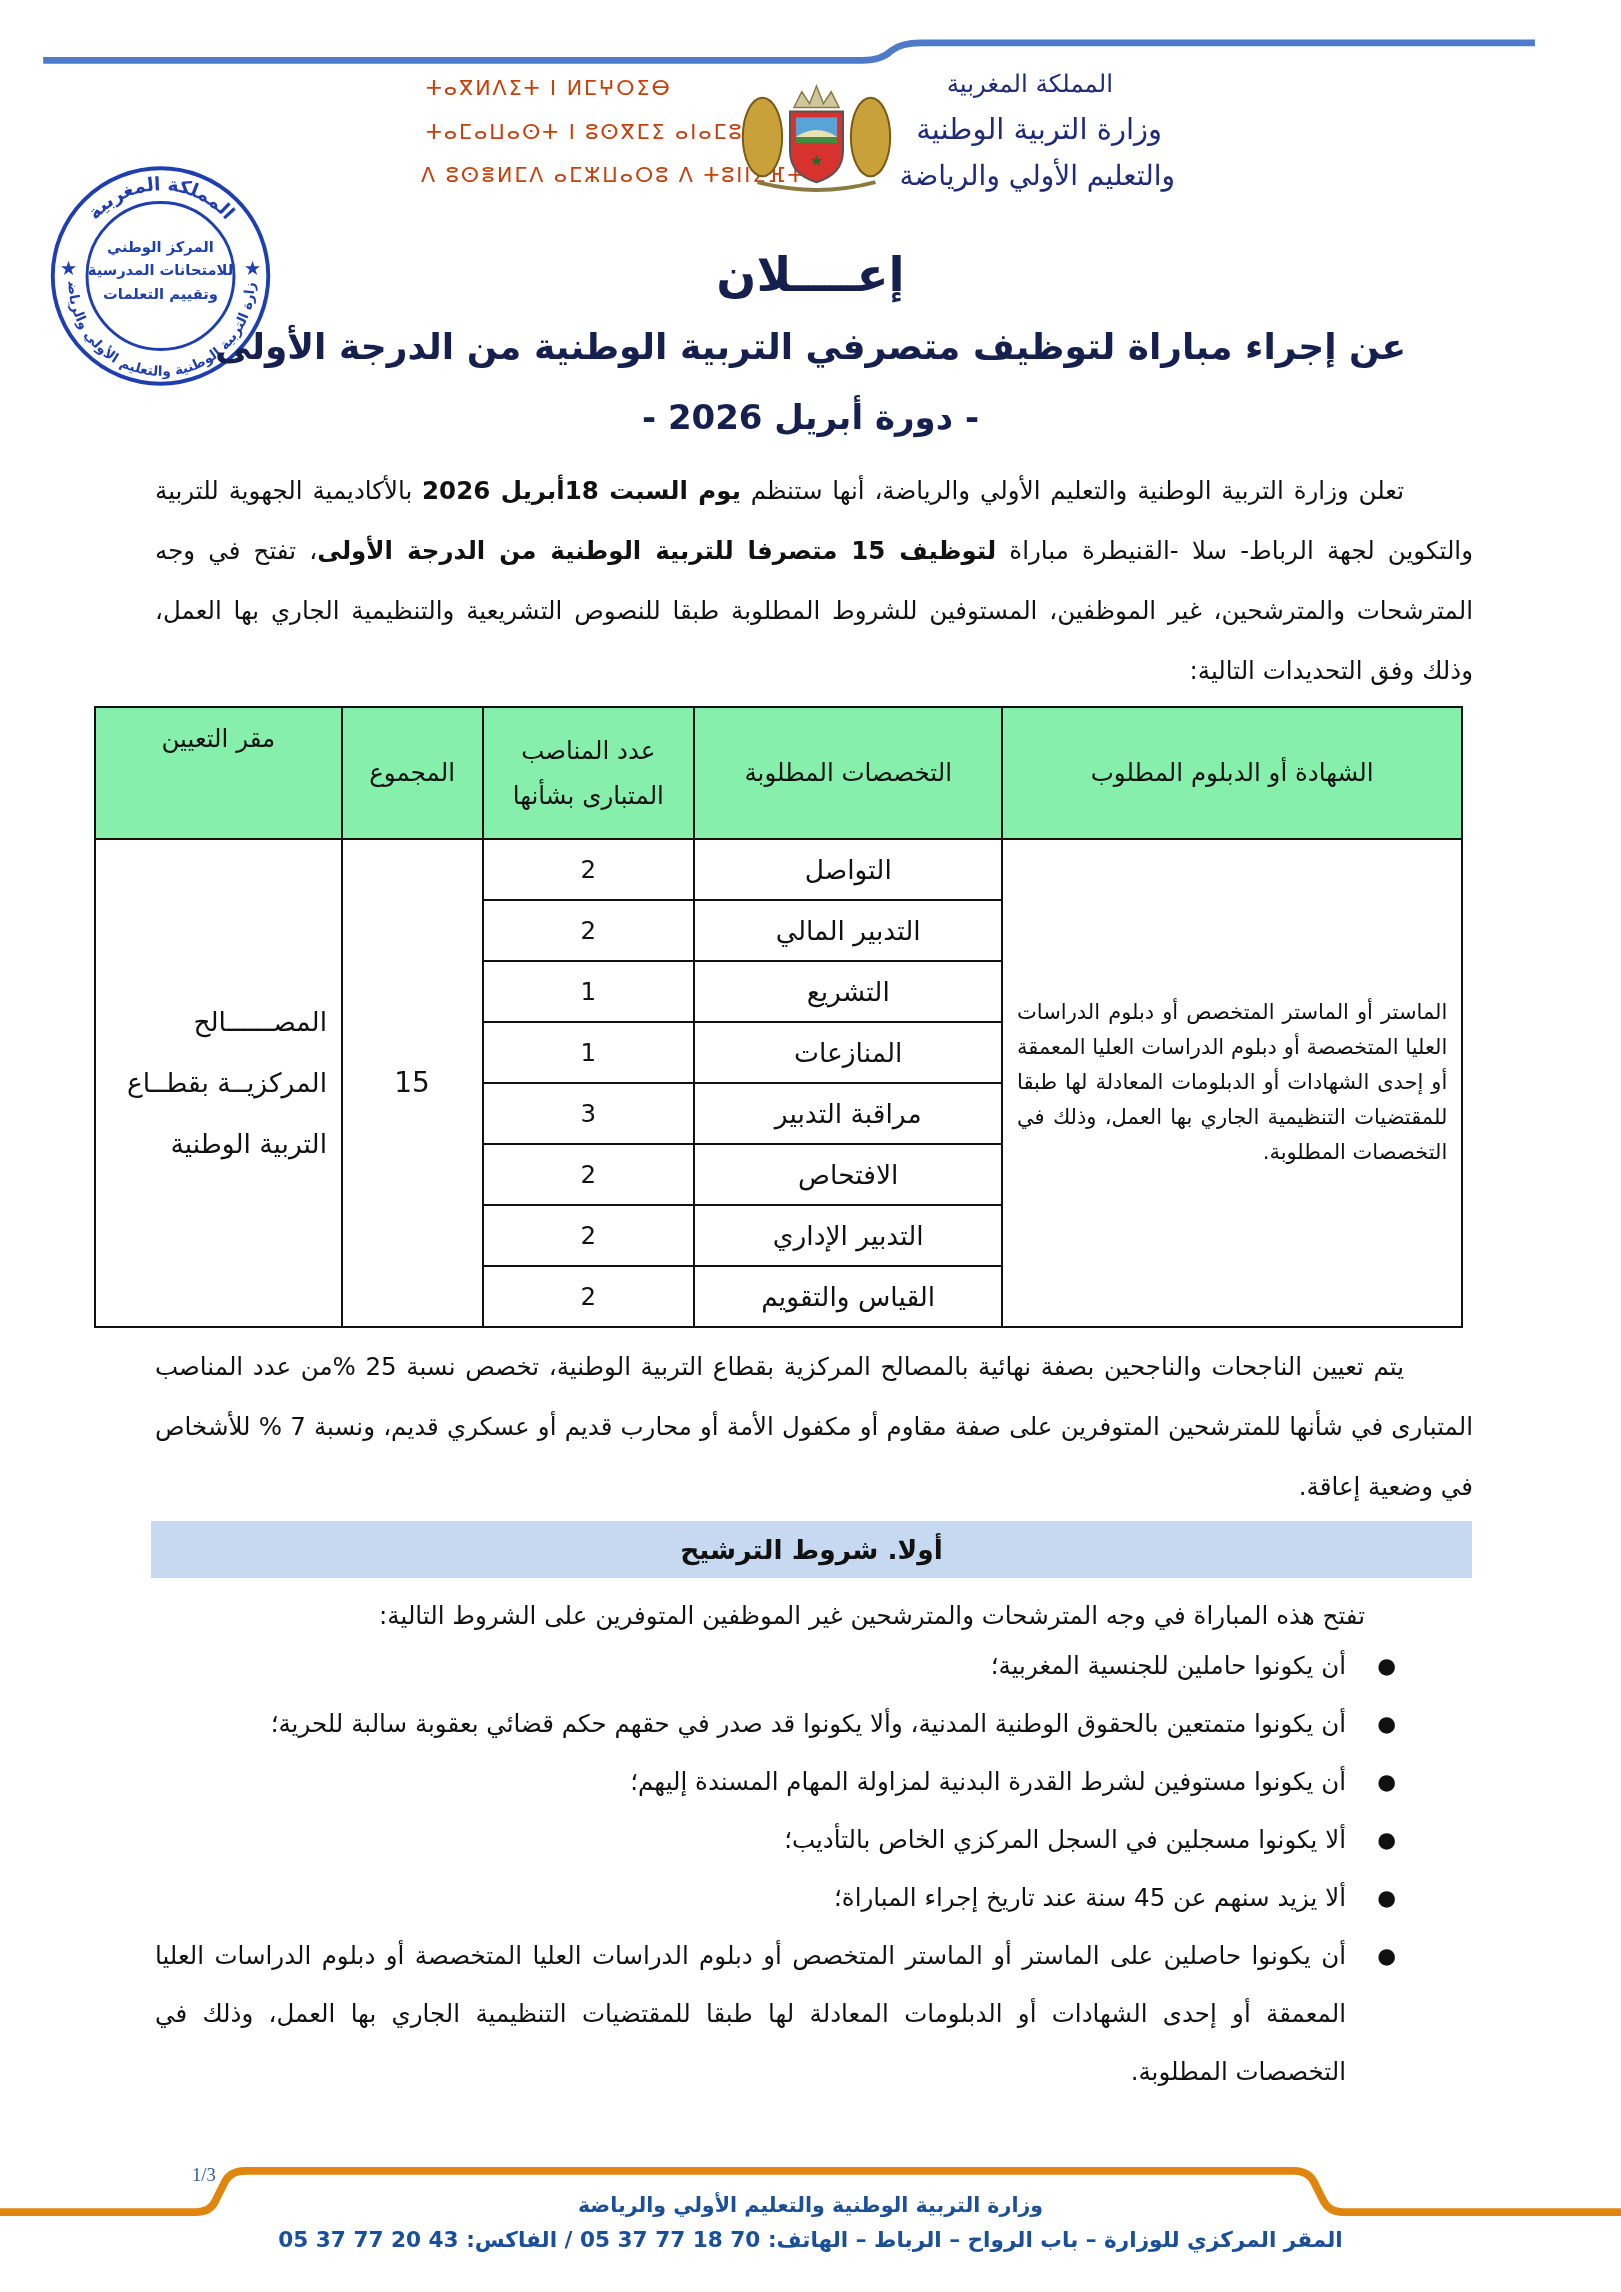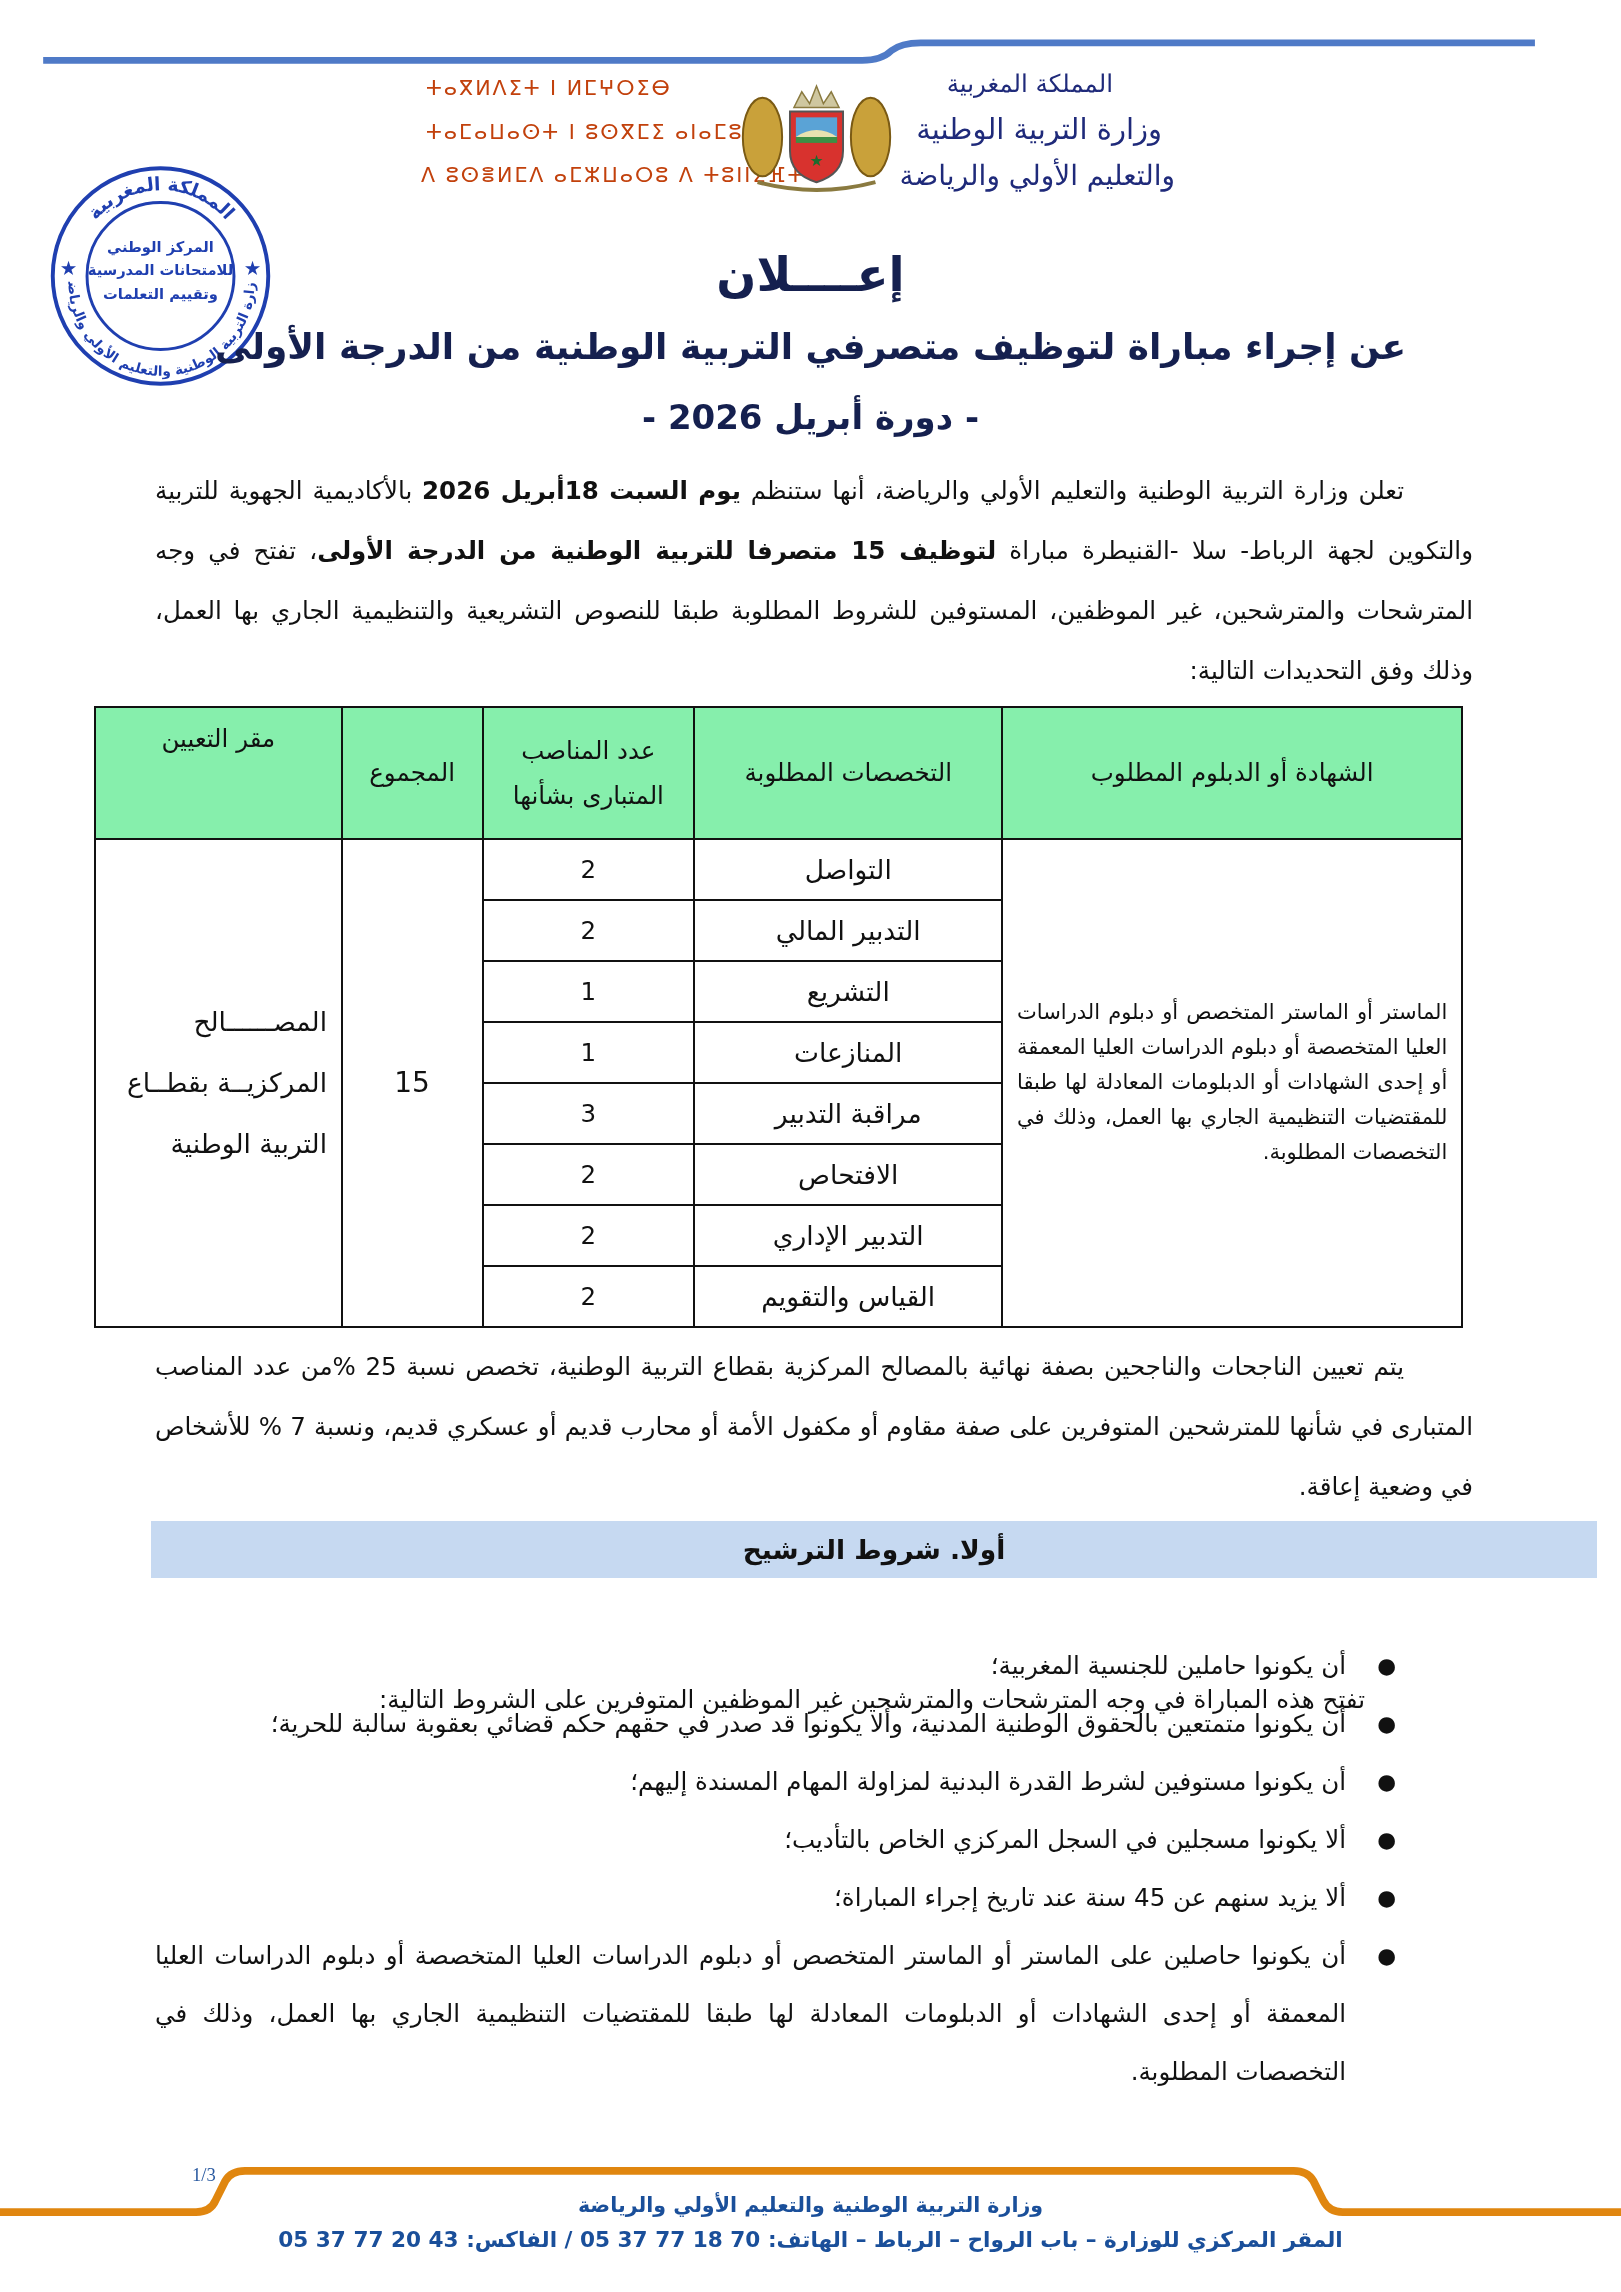--- a/index.html
+++ b/index.html
@@ -19,21 +19,21 @@
   
   #req-table { left:94px; top:706px; width:1369px; border-collapse:collapse; direction:rtl; font-family:"DejaVu Sans", sans-serif; }
   #req-table th, #req-table td { border:2.9px solid #111; }
   #req-table th { background:#86efac; font-size:24.5px; font-weight:normal; height:114px; padding:0 7.8px; }
   #req-table td { font-size:24.5px; text-align:center; height:59px; padding:0; }
   #req-table td.diploma { text-align:justify; text-align-last:right; vertical-align:middle; line-height:35px; padding:9.8px 13.7px 9.8px 13.7px; font-size:21px;border-radius:9px; }
   #req-table td.seat { text-align:right; vertical-align:middle; line-height:61px; padding:0 13.7px; font-size:26.5px; }
   #req-table td.total { vertical-align:middle; font-size:28px; }
   #req-table td.spec { font-size:26.5px;text-align:center; }
   
-  #section-bar { left:151px; top:1521px; width:1446px; height:57px; background:#c6d9f1; text-align:center; line-height:57px; font-size:26.5px; font-weight:bold; direction:rtl; }
+  #section-bar { left:151px; top:1521px; width:1321px; height:57px; background:#c6d9f1; text-align:center; line-height:57px; font-size:26.5px; font-weight:bold; direction:rtl; }
   ul.conds { margin:0; padding:0; list-style:none; direction:rtl; }
   ul.conds li { position:relative; padding-right:54px; font-size:24.5px; line-height:58px; text-align:justify; text-align-last:right; }
   ul.conds li .bullet { position:absolute; right:3.9px; top:0; font-size:21.6px; }
   
   #footer-line { left:0; top:2161px; width:1621px; height:59px; }
   .footer-text { left:0; width:1621px; text-align:center; color:#1a4f9a; font-weight:bold; direction:rtl; white-space:nowrap; }
 </style>
 </head>
 <body>
 
@@ -148,21 +148,21 @@
       </tr>
     </tbody>
 </table>
 
 <div class="abs para" style="left:155px; top:1337px; width:1318px;">
   <span style="padding-right:69px;"></span><span>يتم تعيين الناجحات والناجحين بصفة نهائية بالمصالح المركزية بقطاع التربية الوطنية، تخصص نسبة 25 %من عدد المناصب المتبارى في شأنها للمترشحين المتوفرين على صفة مقاوم أو مكفول الأمة أو محارب قديم أو عسكري قديم، ونسبة 7 % للأشخاص في وضعية إعاقة.</span>
 </div>
 
 <div id="section-bar" class="abs">أولا. شروط الترشيح</div>
 
-<div class="abs para" style="left:155px; top:1670px; width:1210px; ">تفتح هذه المباراة في وجه المترشحات والمترشحين غير الموظفين المتوفرين على الشروط التالية:</div>
+<div class="abs para" style="left:155px; top:1586px; width:1210px; ">تفتح هذه المباراة في وجه المترشحات والمترشحين غير الموظفين المتوفرين على الشروط التالية:</div>
 
 <ul id="conditions" class="abs conds" style="left:155px; top:1637px; width:1245px;">
     <li><span class="bullet">●</span><span>أن يكونوا حاملين للجنسية المغربية؛</span></li>
     <li><span class="bullet">●</span><span>أن يكونوا متمتعين بالحقوق الوطنية المدنية، وألا يكونوا قد صدر في حقهم حكم قضائي بعقوبة سالبة للحرية؛</span></li>
     <li><span class="bullet">●</span><span>أن يكونوا مستوفين لشرط القدرة البدنية لمزاولة المهام المسندة إليهم؛</span></li>
     <li><span class="bullet">●</span><span>ألا يكونوا مسجلين في السجل المركزي الخاص بالتأديب؛</span></li>
     <li><span class="bullet">●</span><span>ألا يزيد سنهم عن 45 سنة عند تاريخ إجراء المباراة؛</span></li>
     <li><span class="bullet">●</span><span>أن يكونوا حاصلين على الماستر أو الماستر المتخصص أو دبلوم الدراسات العليا المتخصصة أو دبلوم الدراسات العليا المعمقة أو إحدى الشهادات أو الدبلومات المعادلة لها طبقا للمقتضيات التنظيمية الجاري بها العمل، وذلك في التخصصات المطلوبة.</span></li>
   </ul>
 

